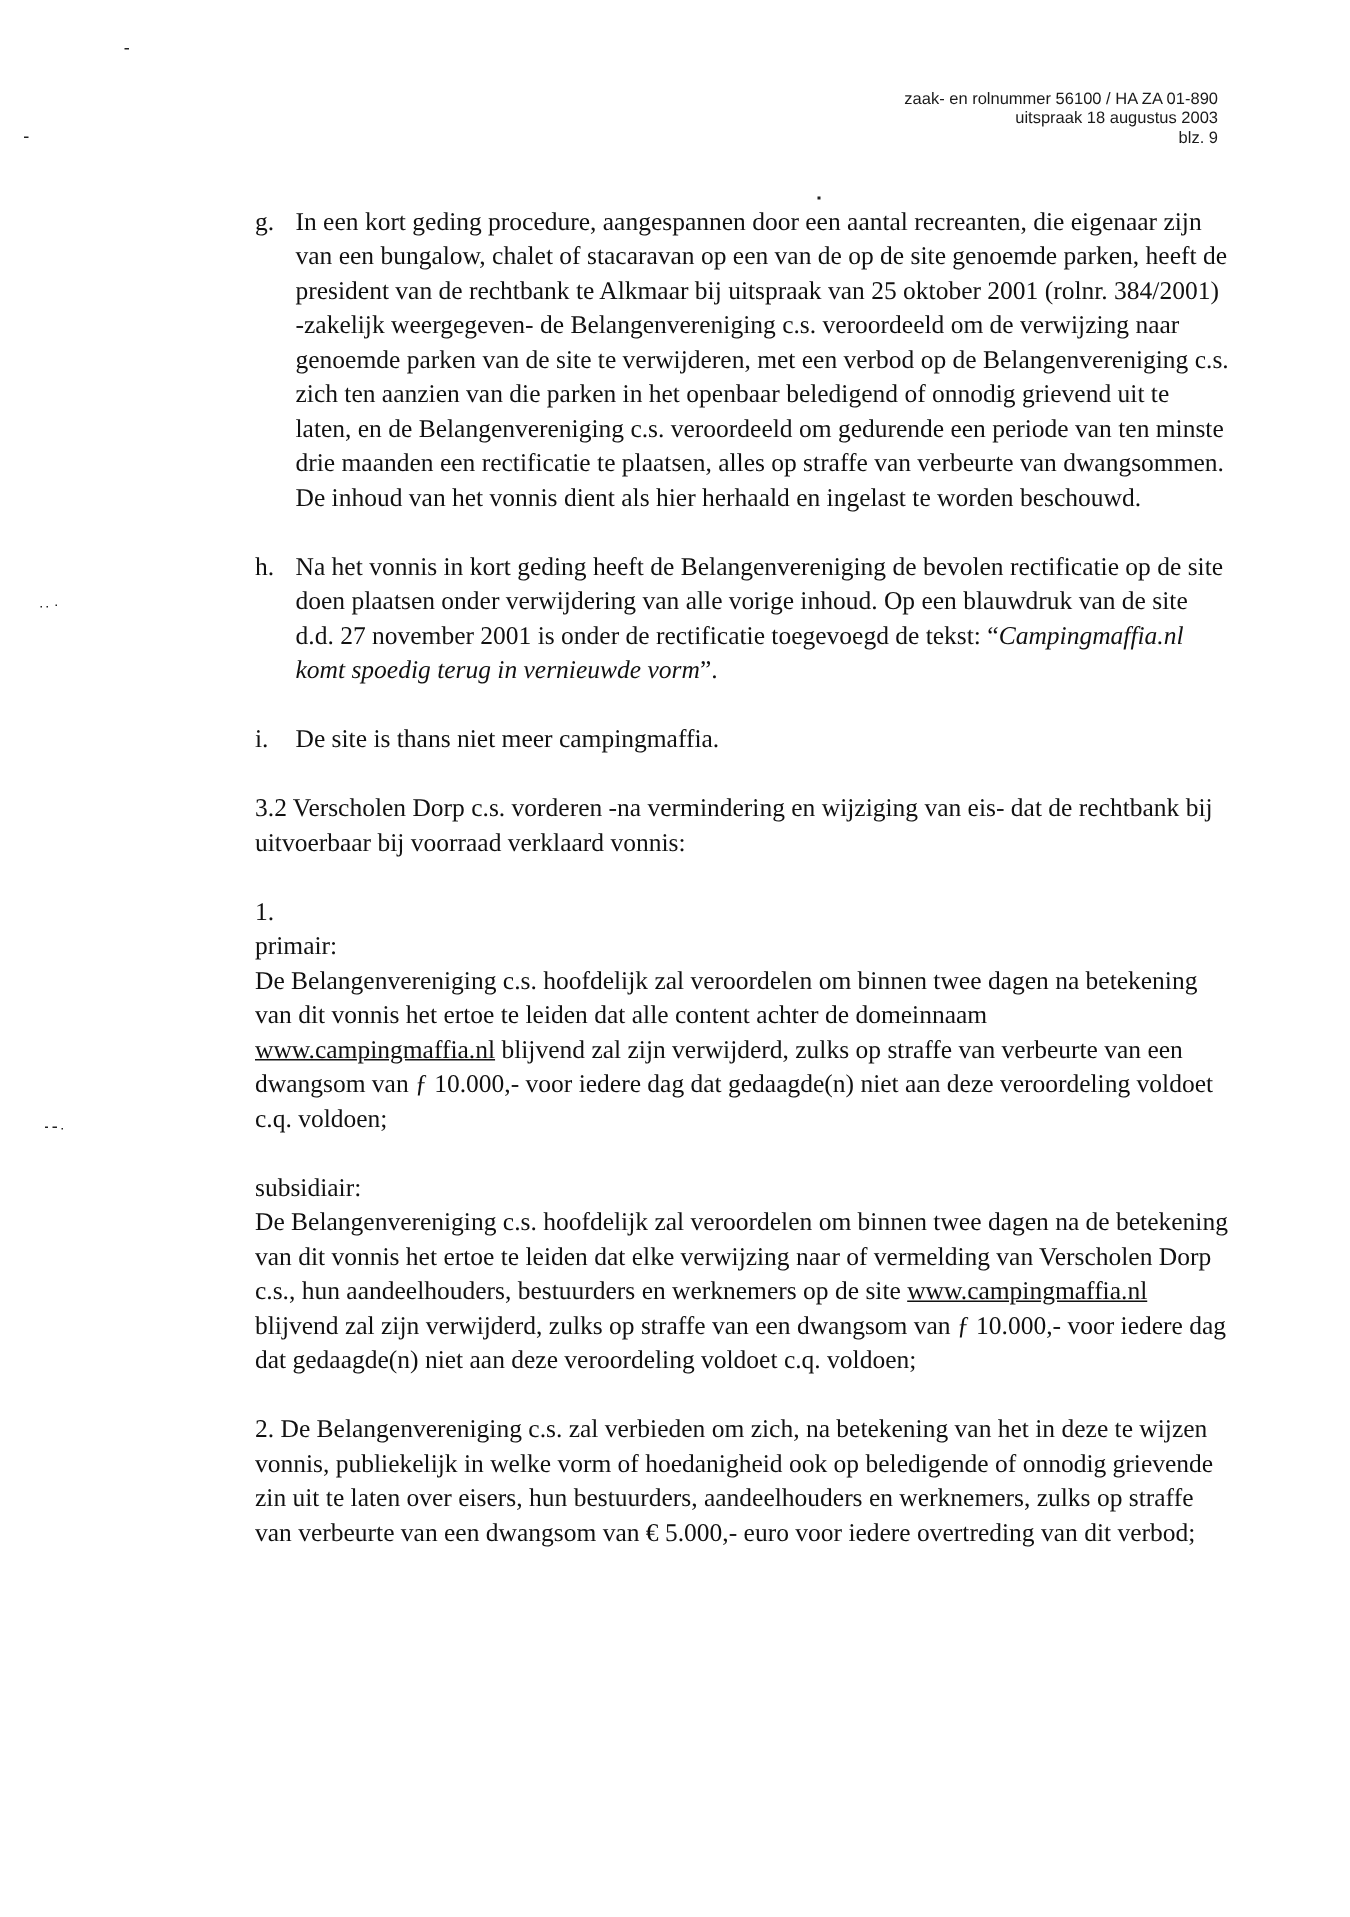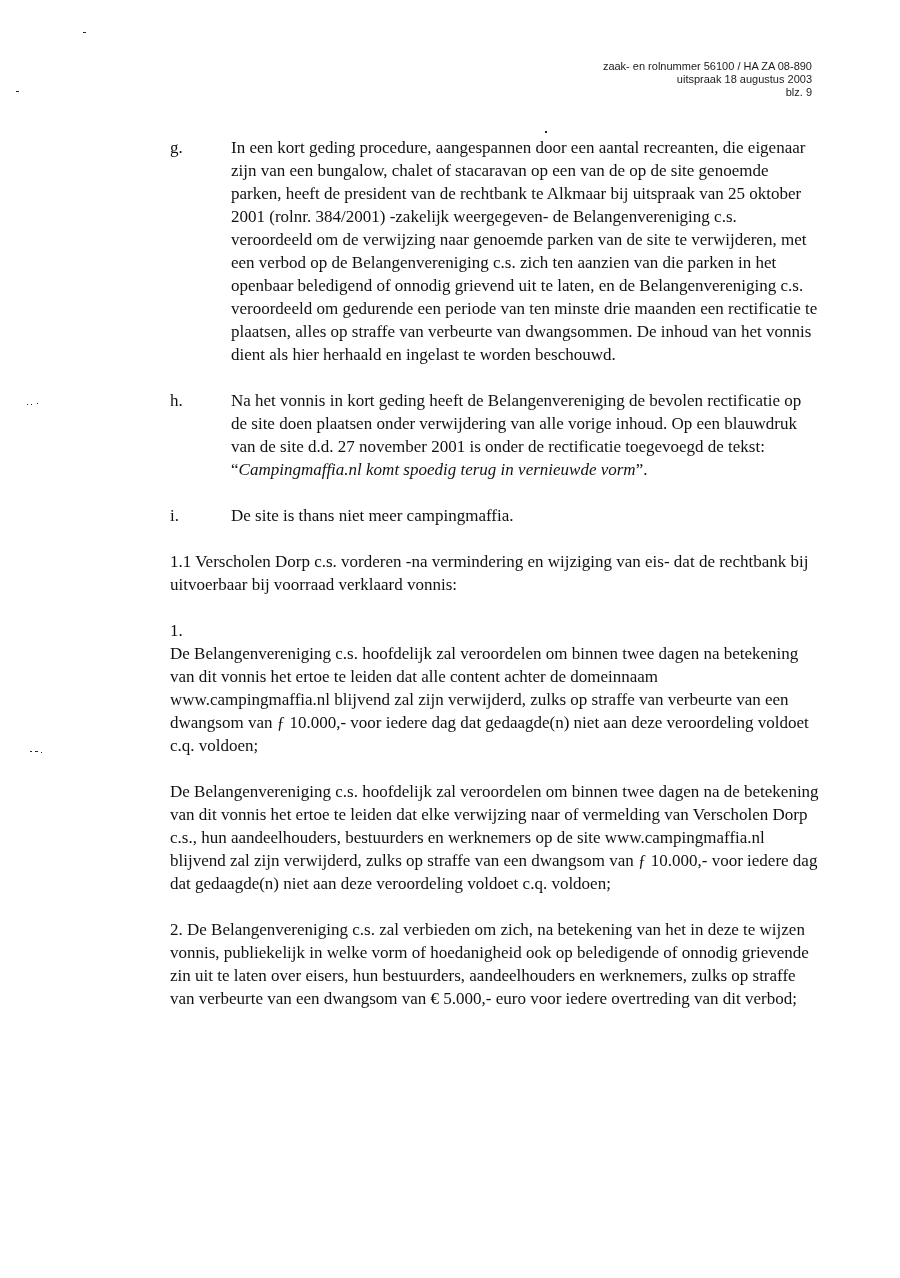--- a/index.html
+++ b/index.html
@@ -35,48 +35,47 @@
     }
     .item {
       display: flex;
       margin: 0;
     }
     .item .label {
       flex: 0 0 27px;
     }
     .item .text {
       flex: 1 1 auto;
-      margin-left: 34px;
     }
     .para {
       margin: 0;
     }
     .gap { height: 23px; }
     em { font-style: italic; }
-    .link { }
+    .link { text-decoration: underline; }
     .speck {
       position: absolute;
       background: #222;
     }
   </style>
 </head>
 <body>
 
 <div class="speck" style="left:83px;top:32px;width:3px;height:1px;"></div>
 <div class="speck" style="left:16px;top:91px;width:3px;height:1px;"></div>
 <div class="speck" style="left:27px;top:404px;width:1px;height:1px;"></div>
 <div class="speck" style="left:31px;top:404px;width:1px;height:1px;"></div>
 <div class="speck" style="left:37px;top:403px;width:1px;height:1px;"></div>
 <div class="speck" style="left:30px;top:751px;width:2px;height:1px;"></div>
 <div class="speck" style="left:35px;top:751px;width:3px;height:1px;"></div>
 <div class="speck" style="left:41px;top:752px;width:1px;height:1px;"></div>
 <div class="speck" style="left:545px;top:131px;width:2px;height:2px;"></div>
 
 <div class="header">
-  <div>zaak- en rolnummer 56100 / HA ZA 08-890</div>
+  <div>zaak- en rolnummer 56100 / HA ZA 01-890</div>
   <div>uitspraak 18 augustus 2003</div>
   <div>blz. 9</div>
 </div>
 
 <div class="content">
 
   <div class="item">
     <span class="label">g.</span>
     <span class="text">In een kort geding procedure, aangespannen door een aantal recreanten, die eigenaar zijn van een bungalow, chalet of stacaravan op een van de op de site genoemde parken, heeft de president van de rechtbank te Alkmaar bij uitspraak van 25 oktober 2001 (rolnr. 384/2001) -zakelijk weergegeven- de Belangenvereniging c.s. veroordeeld om de verwijzing naar genoemde parken van de site te verwijderen, met een verbod op de Belangenvereniging c.s. zich ten aanzien van die parken in het openbaar beledigend of onnodig grievend uit te laten, en de Belangenvereniging c.s. veroordeeld om gedurende een periode van ten minste drie maanden een rectificatie te plaatsen, alles op straffe van verbeurte van dwangsommen. De inhoud van het vonnis dient als hier herhaald en ingelast te worden beschouwd.</span>
   </div>
@@ -90,28 +89,30 @@
 
   <div class="gap"></div>
 
   <div class="item">
     <span class="label">i.</span>
     <span class="text">De site is thans niet meer campingmaffia.</span>
   </div>
 
   <div class="gap"></div>
 
-  <p class="para">1.1 Verscholen Dorp c.s. vorderen -na vermindering en wijziging van eis- dat de rechtbank bij uitvoerbaar bij voorraad verklaard vonnis:</p>
+  <p class="para">3.2 Verscholen Dorp c.s. vorderen -na vermindering en wijziging van eis- dat de rechtbank bij uitvoerbaar bij voorraad verklaard vonnis:</p>
 
   <div class="gap"></div>
 
   <p class="para">1.</p>
+  <p class="para">primair:</p>
   <p class="para"><span>De Belangenvereniging c.s. hoofdelijk zal veroordelen om binnen twee dagen na betekening van dit vonnis het ertoe te leiden dat alle content achter de domeinnaam </span><span class="link">www.campingmaffia.nl</span><span> blijvend zal zijn verwijderd, zulks op straffe van verbeurte van een dwangsom van ƒ 10.000,- voor iedere dag dat gedaagde(n) niet aan deze veroordeling voldoet c.q. voldoen;</span></p>
 
   <div class="gap"></div>
 
+  <p class="para">subsidiair:</p>
   <p class="para"><span>De Belangenvereniging c.s. hoofdelijk zal veroordelen om binnen twee dagen na de betekening van dit vonnis het ertoe te leiden dat elke verwijzing naar of vermelding van Verscholen Dorp c.s., hun aandeelhouders, bestuurders en werknemers op de site </span><span class="link">www.campingmaffia.nl</span><span> blijvend zal zijn verwijderd, zulks op straffe van een dwangsom van ƒ 10.000,- voor iedere dag dat gedaagde(n) niet aan deze veroordeling voldoet c.q. voldoen;</span></p>
 
   <div class="gap"></div>
 
   <p class="para">2. De Belangenvereniging c.s. zal verbieden om zich, na betekening van het in deze te wijzen vonnis, publiekelijk in welke vorm of hoedanigheid ook op beledigende of onnodig grievende zin uit te laten over eisers, hun bestuurders, aandeelhouders en werknemers, zulks op straffe van verbeurte van een dwangsom van € 5.000,- euro voor iedere overtreding van dit verbod;</p>
 
 </div>
 
 </body></html>

